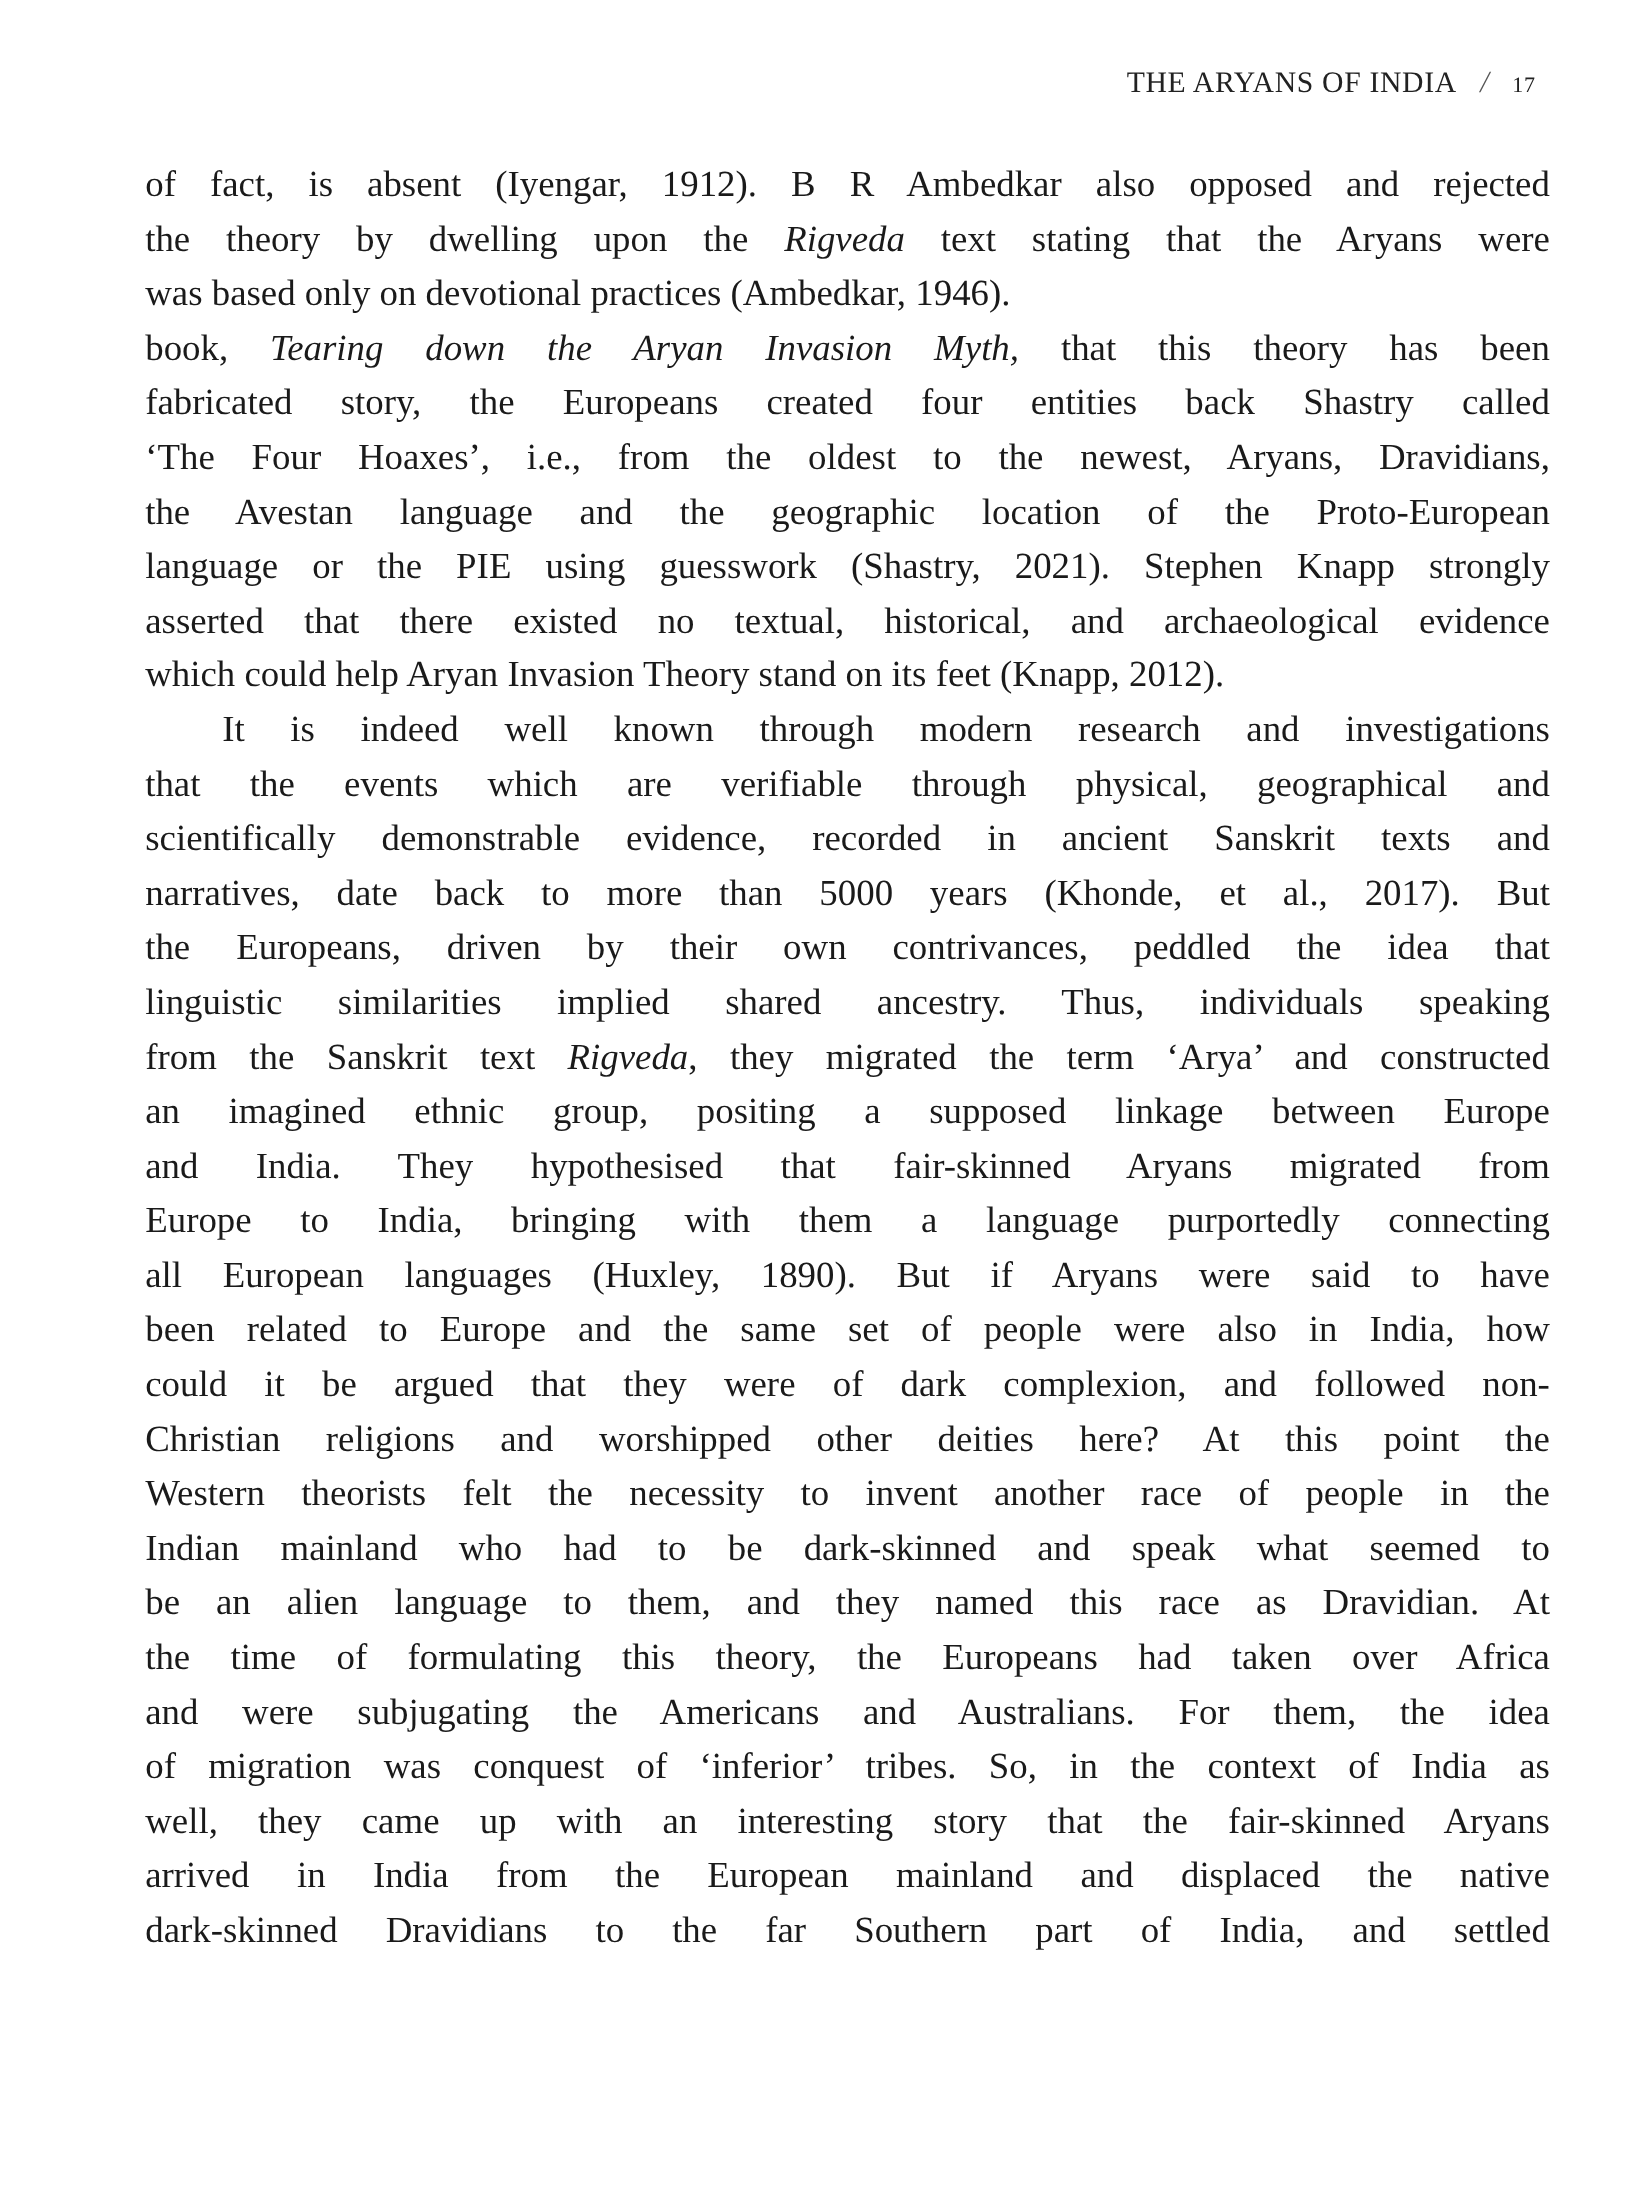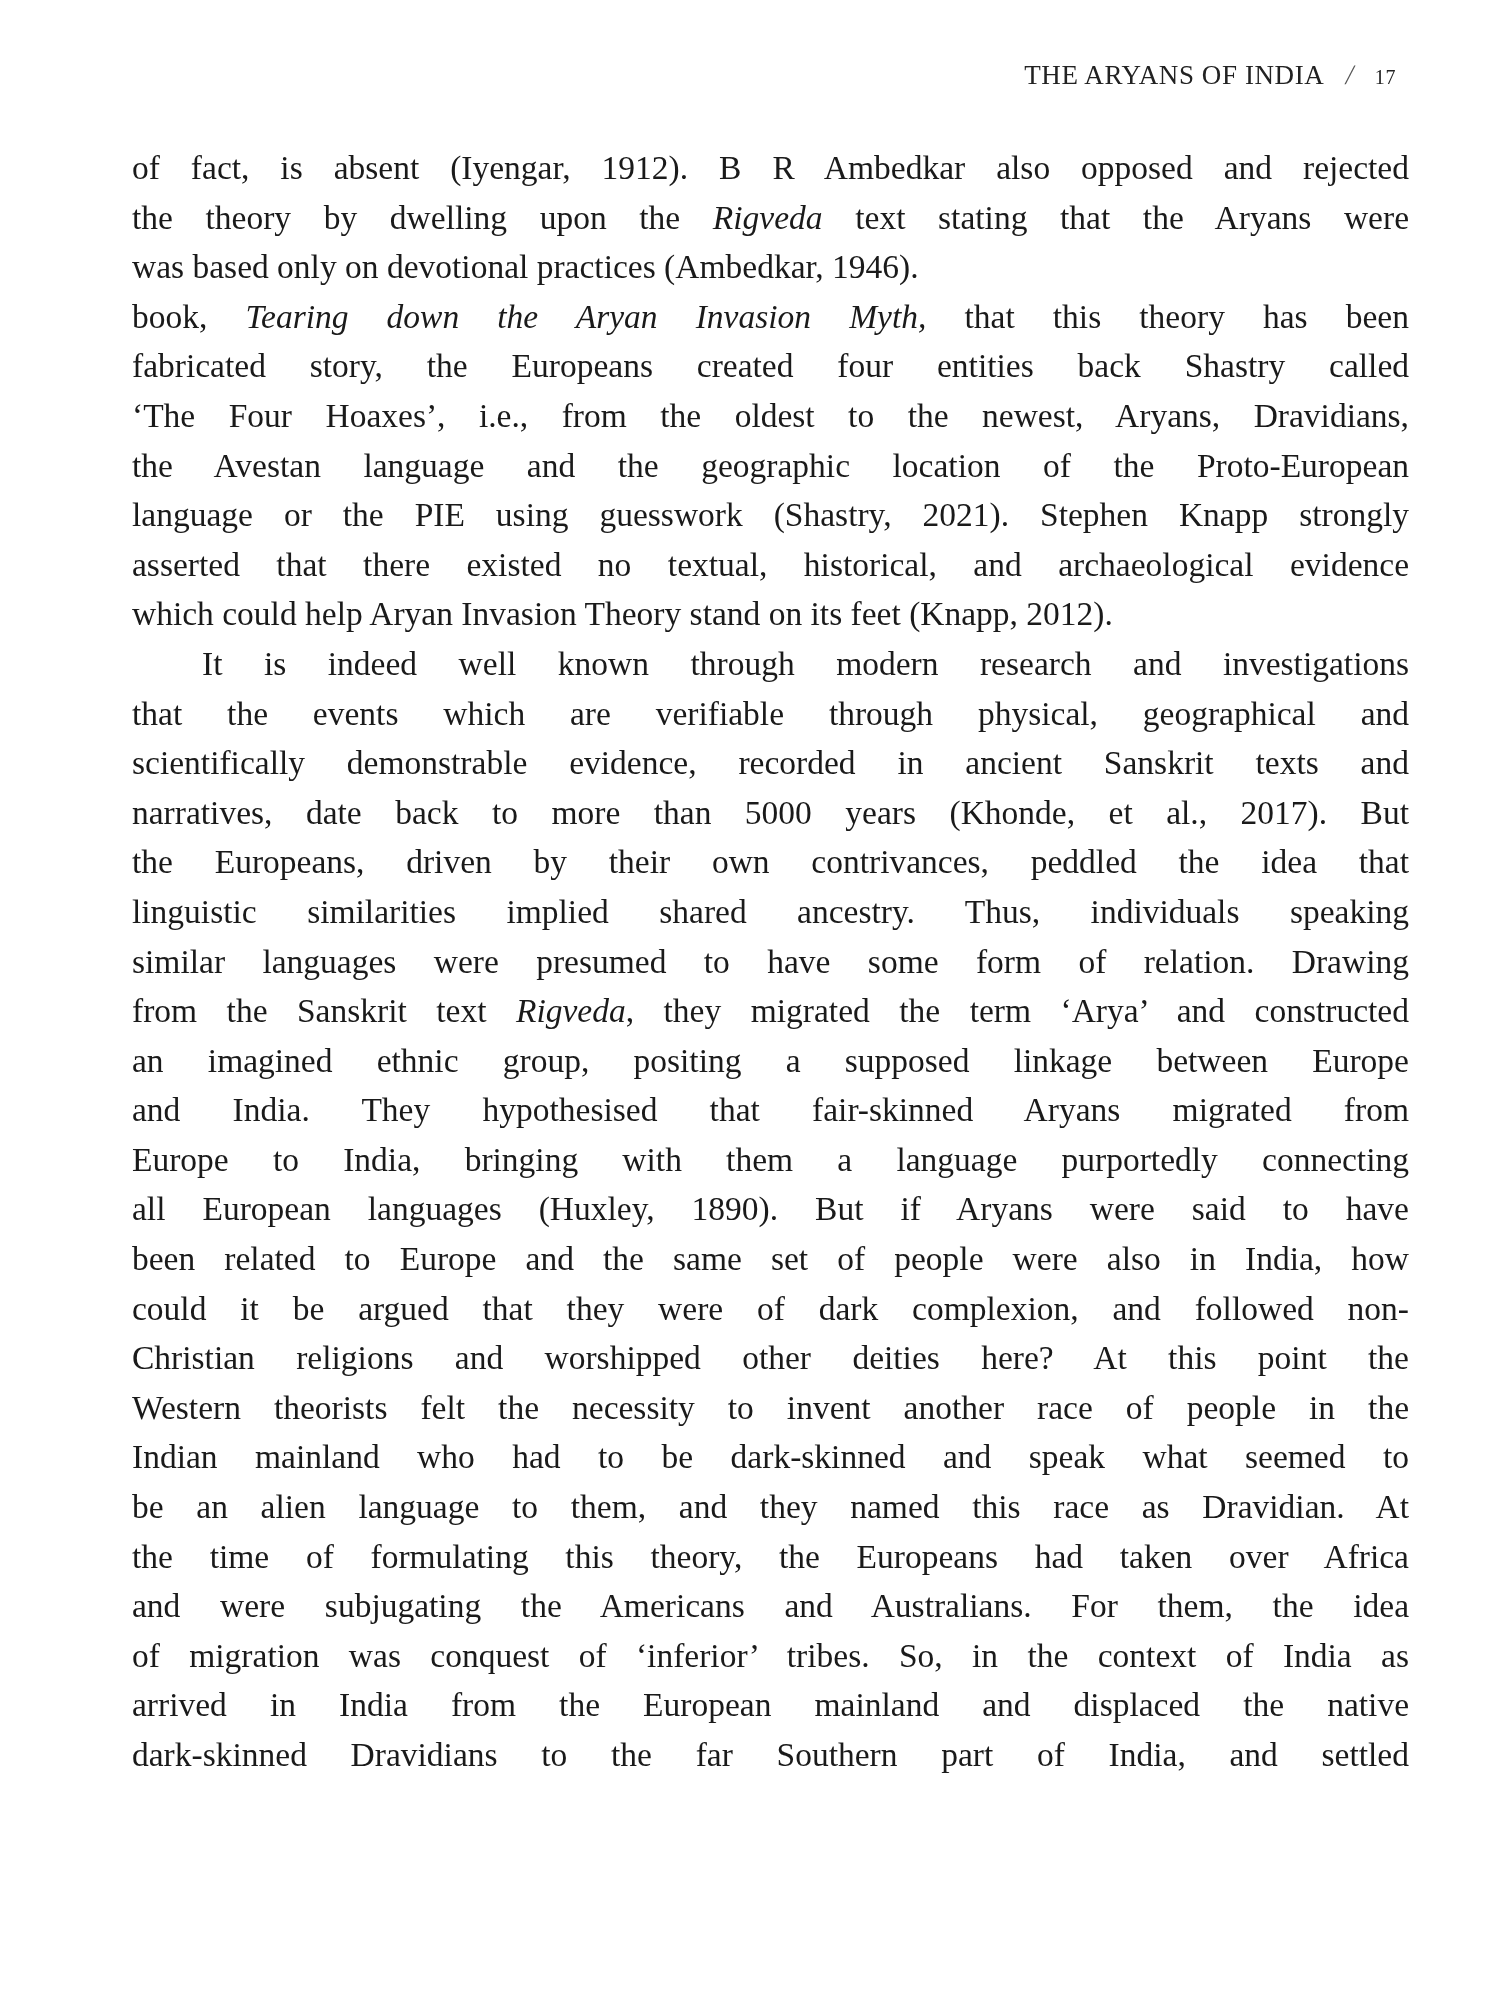--- a/index.html
+++ b/index.html
@@ -81,31 +81,31 @@
       <span class="line"><span>asserted that there existed no textual, historical, and archaeological evidence</span></span>
       <span class="line last"><span>which could help Aryan Invasion Theory stand on its feet (Knapp, 2012).</span></span>
     </div>
     <div>
       <span class="line indent"><span>It is indeed well known through modern research and investigations</span></span>
       <span class="line"><span>that the events which are verifiable through physical, geographical and</span></span>
       <span class="line"><span>scientifically demonstrable evidence, recorded in ancient Sanskrit texts and</span></span>
       <span class="line"><span>narratives, date back to more than 5000 years (Khonde, et al., 2017). But</span></span>
       <span class="line"><span>the Europeans, driven by their own contrivances, peddled the idea that</span></span>
       <span class="line"><span>linguistic similarities implied shared ancestry. Thus, individuals speaking</span></span>
-      <span class="line"><span>similar languages were presumed to have some form of relation. Drawing</span></span>
       <span class="line"><span>from the Sanskrit text </span><i>Rigveda</i><span>, they migrated the term ‘Arya’ and constructed</span></span>
       <span class="line"><span>an imagined ethnic group, positing a supposed linkage between Europe</span></span>
       <span class="line"><span>and India. They hypothesised that fair-skinned Aryans migrated from</span></span>
       <span class="line"><span>Europe to India, bringing with them a language purportedly connecting</span></span>
       <span class="line"><span>all European languages (Huxley, 1890). But if Aryans were said to have</span></span>
       <span class="line"><span>been related to Europe and the same set of people were also in India, how</span></span>
       <span class="line"><span>could it be argued that they were of dark complexion, and followed non-</span></span>
       <span class="line"><span>Christian religions and worshipped other deities here? At this point the</span></span>
       <span class="line"><span>Western theorists felt the necessity to invent another race of people in the</span></span>
       <span class="line"><span>Indian mainland who had to be dark-skinned and speak what seemed to</span></span>
       <span class="line"><span>be an alien language to them, and they named this race as Dravidian. At</span></span>
       <span class="line"><span>the time of formulating this theory, the Europeans had taken over Africa</span></span>
       <span class="line"><span>and were subjugating the Americans and Australians. For them, the idea</span></span>
       <span class="line"><span>of migration was conquest of ‘inferior’ tribes. So, in the context of India as</span></span>
+      <span class="line"><span>well, they came up with an interesting story that the fair-skinned Aryans</span></span>
       <span class="line"><span>arrived in India from the European mainland and displaced the native</span></span>
       <span class="line"><span>dark-skinned Dravidians to the far Southern part of India, and settled</span></span>
     </div>
   </main>
 
 </body></html>

